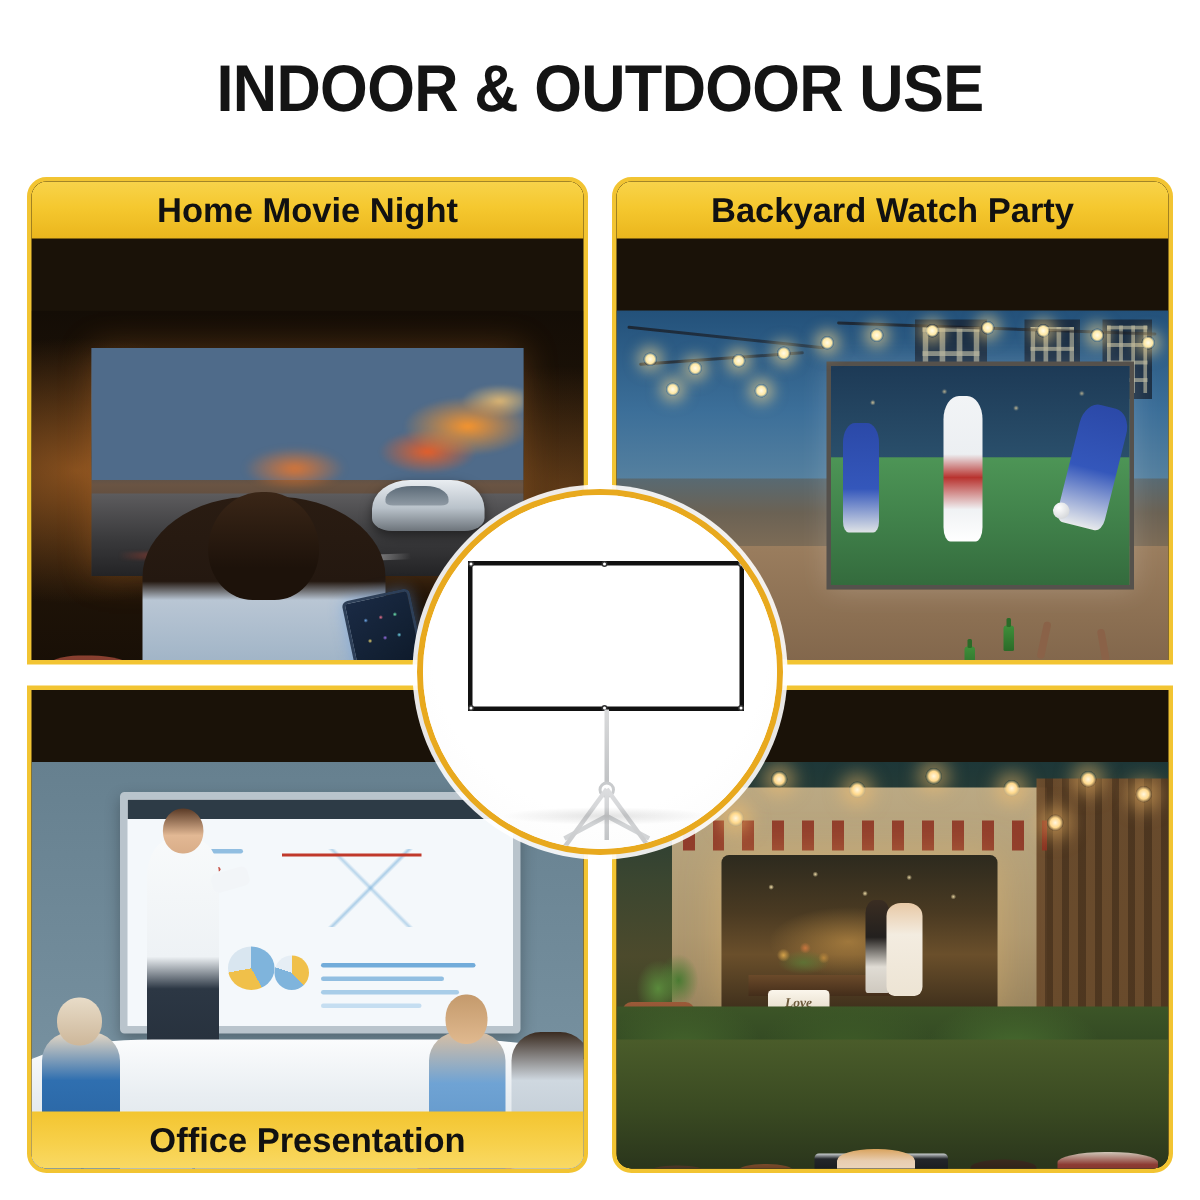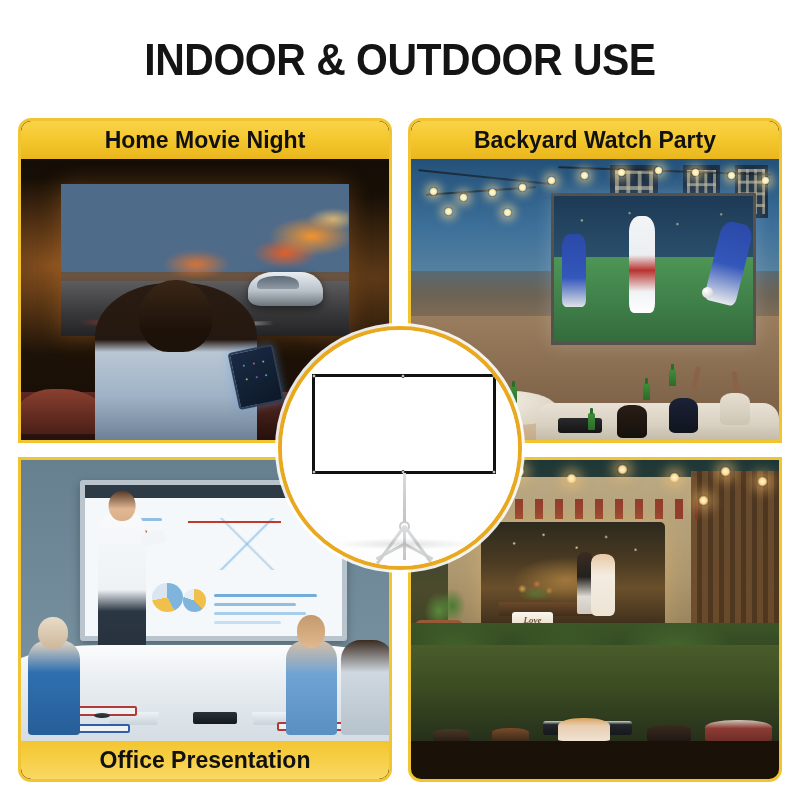--- a/index.html
+++ b/index.html
@@ -82,20 +82,21 @@
   .panel.bl .banner,
   .panel.br .banner { bottom: 0; border-radius: 0 0 10px 10px;
     background: linear-gradient(180deg, #f3c530 0%, #f7d04a 55%, #f9d964 100%); }
 
   
   .photo {
     position: absolute;
     left: 0;
     width: 100%;
     overflow: hidden;
+    margin-top: 48px;
   }
   .panel.tl .photo, .panel.tr .photo { top: 38px; height: 281px; }
   .panel.bl .photo, .panel.br .photo { top: 0;    height: 281px; }
 
   
   .scene-home {
     position: absolute; inset: 0;
     background:
       radial-gradient(ellipse 60% 45% at 8% 38%, rgba(214,126,48,.55), rgba(0,0,0,0) 70%),
       radial-gradient(ellipse 50% 40% at 96% 42%, rgba(180,110,45,.40), rgba(0,0,0,0) 72%),

